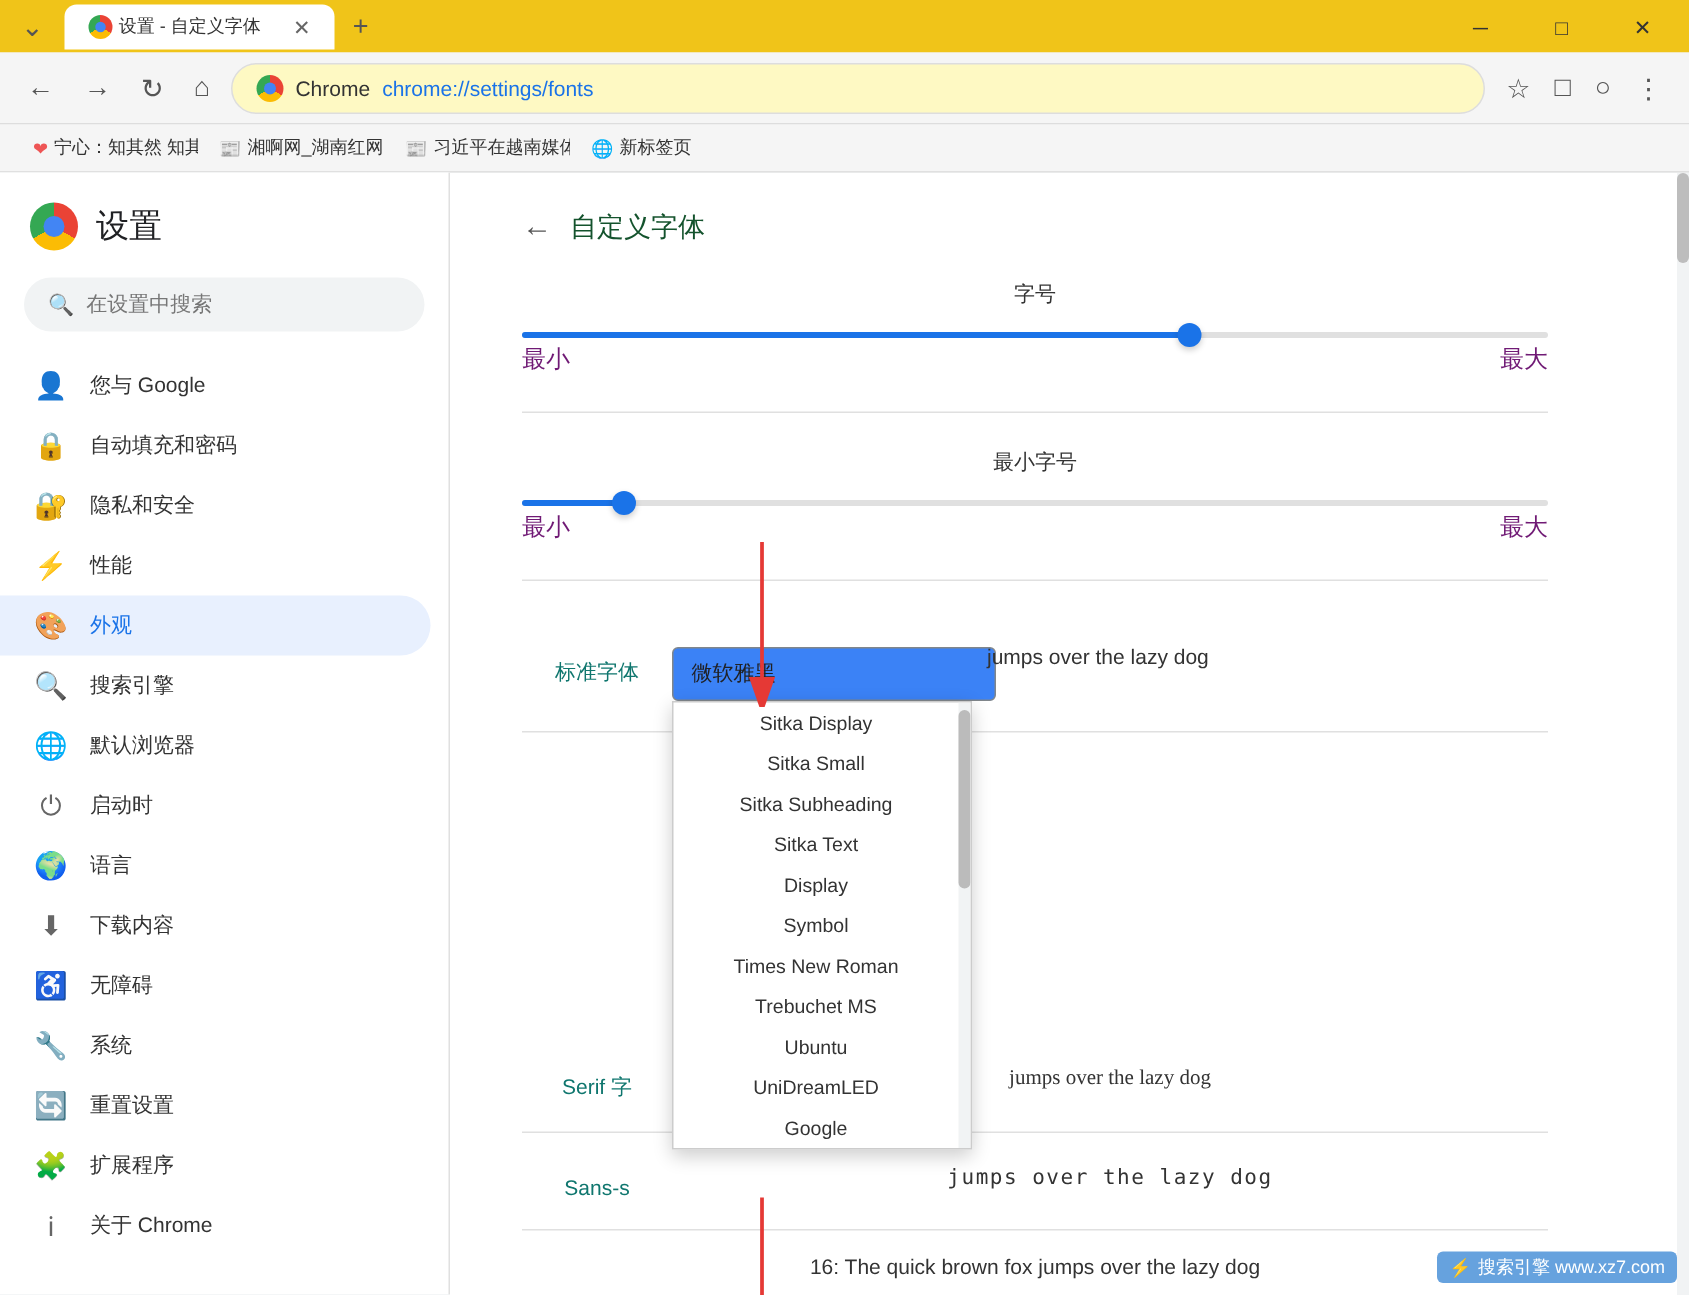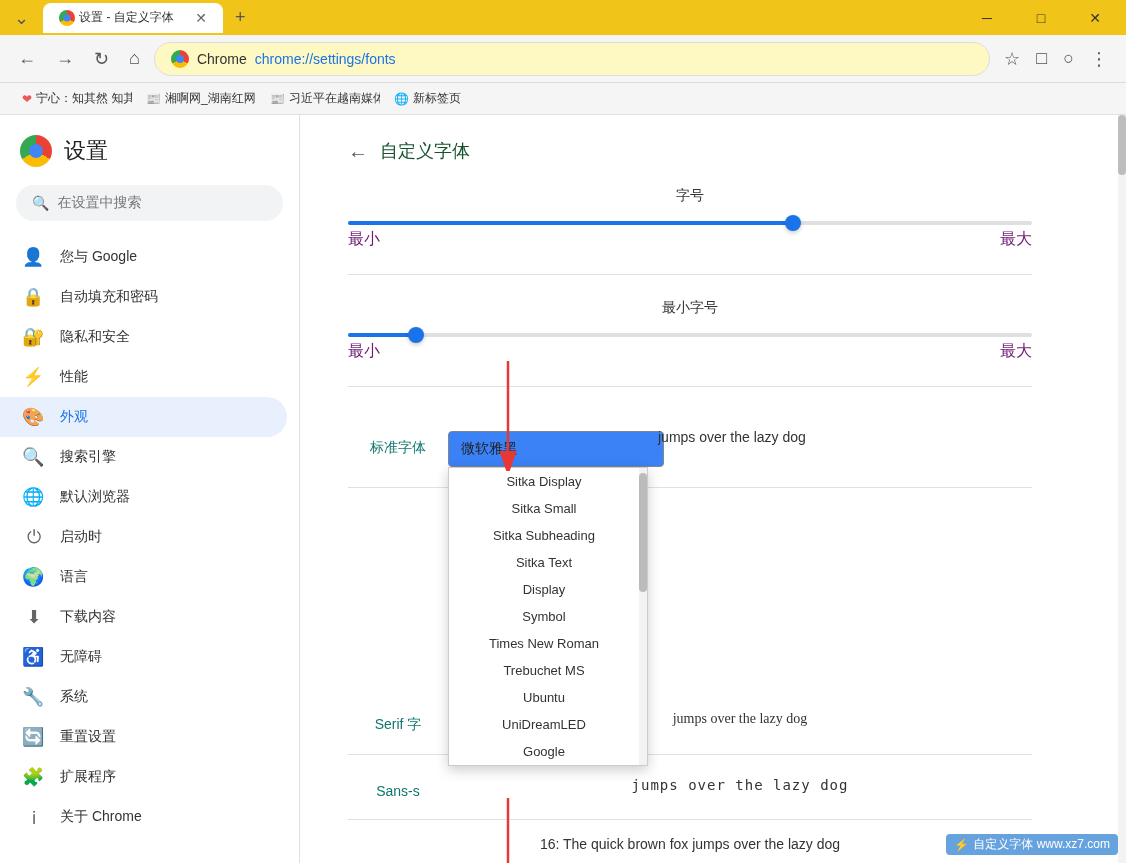--- a/index.html
+++ b/index.html
@@ -546,16 +546,16 @@
         </div>
       </div>
 
       <div style="margin-top: 16px; font-size: 14px; color: #333;">
         <span>16: The quick brown fox jumps over the lazy dog</span>
       </div>
     </div>
 
     <div class="watermark">
       <span>⚡</span>
-      <span>自定义字体 www.xz7.com</span>
+      <span>搜索引擎 www.xz7.com</span>
     </div>
   </div>
 </div>
 
 </body></html>

